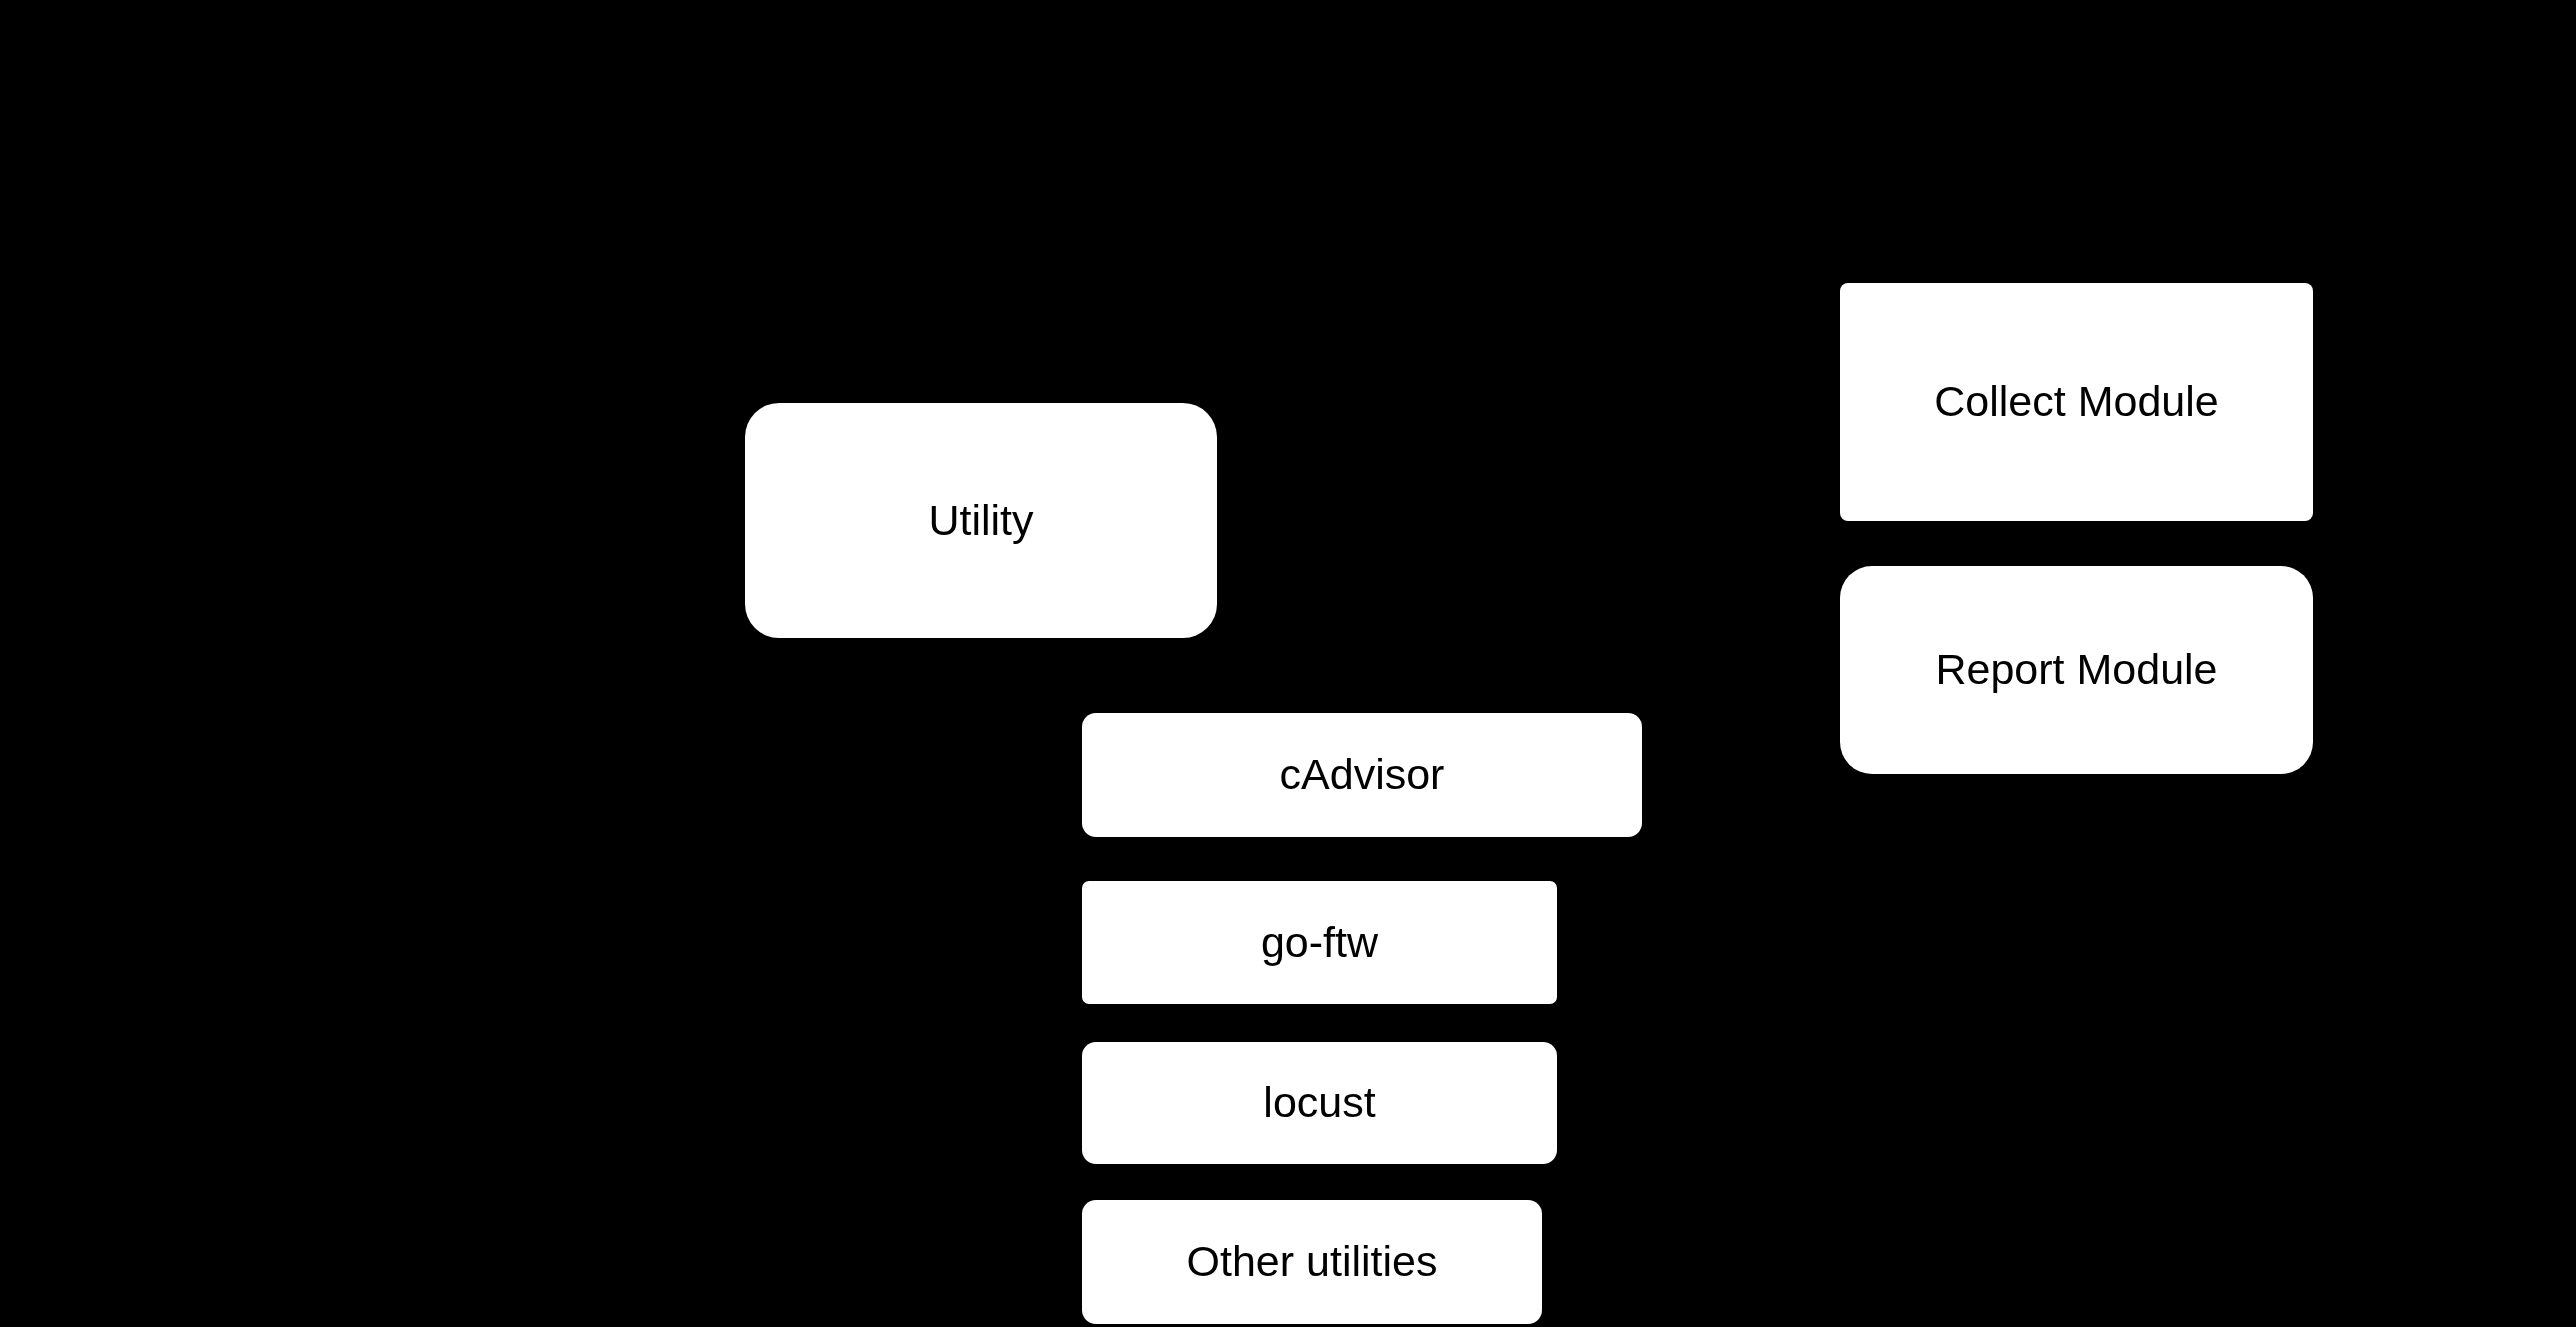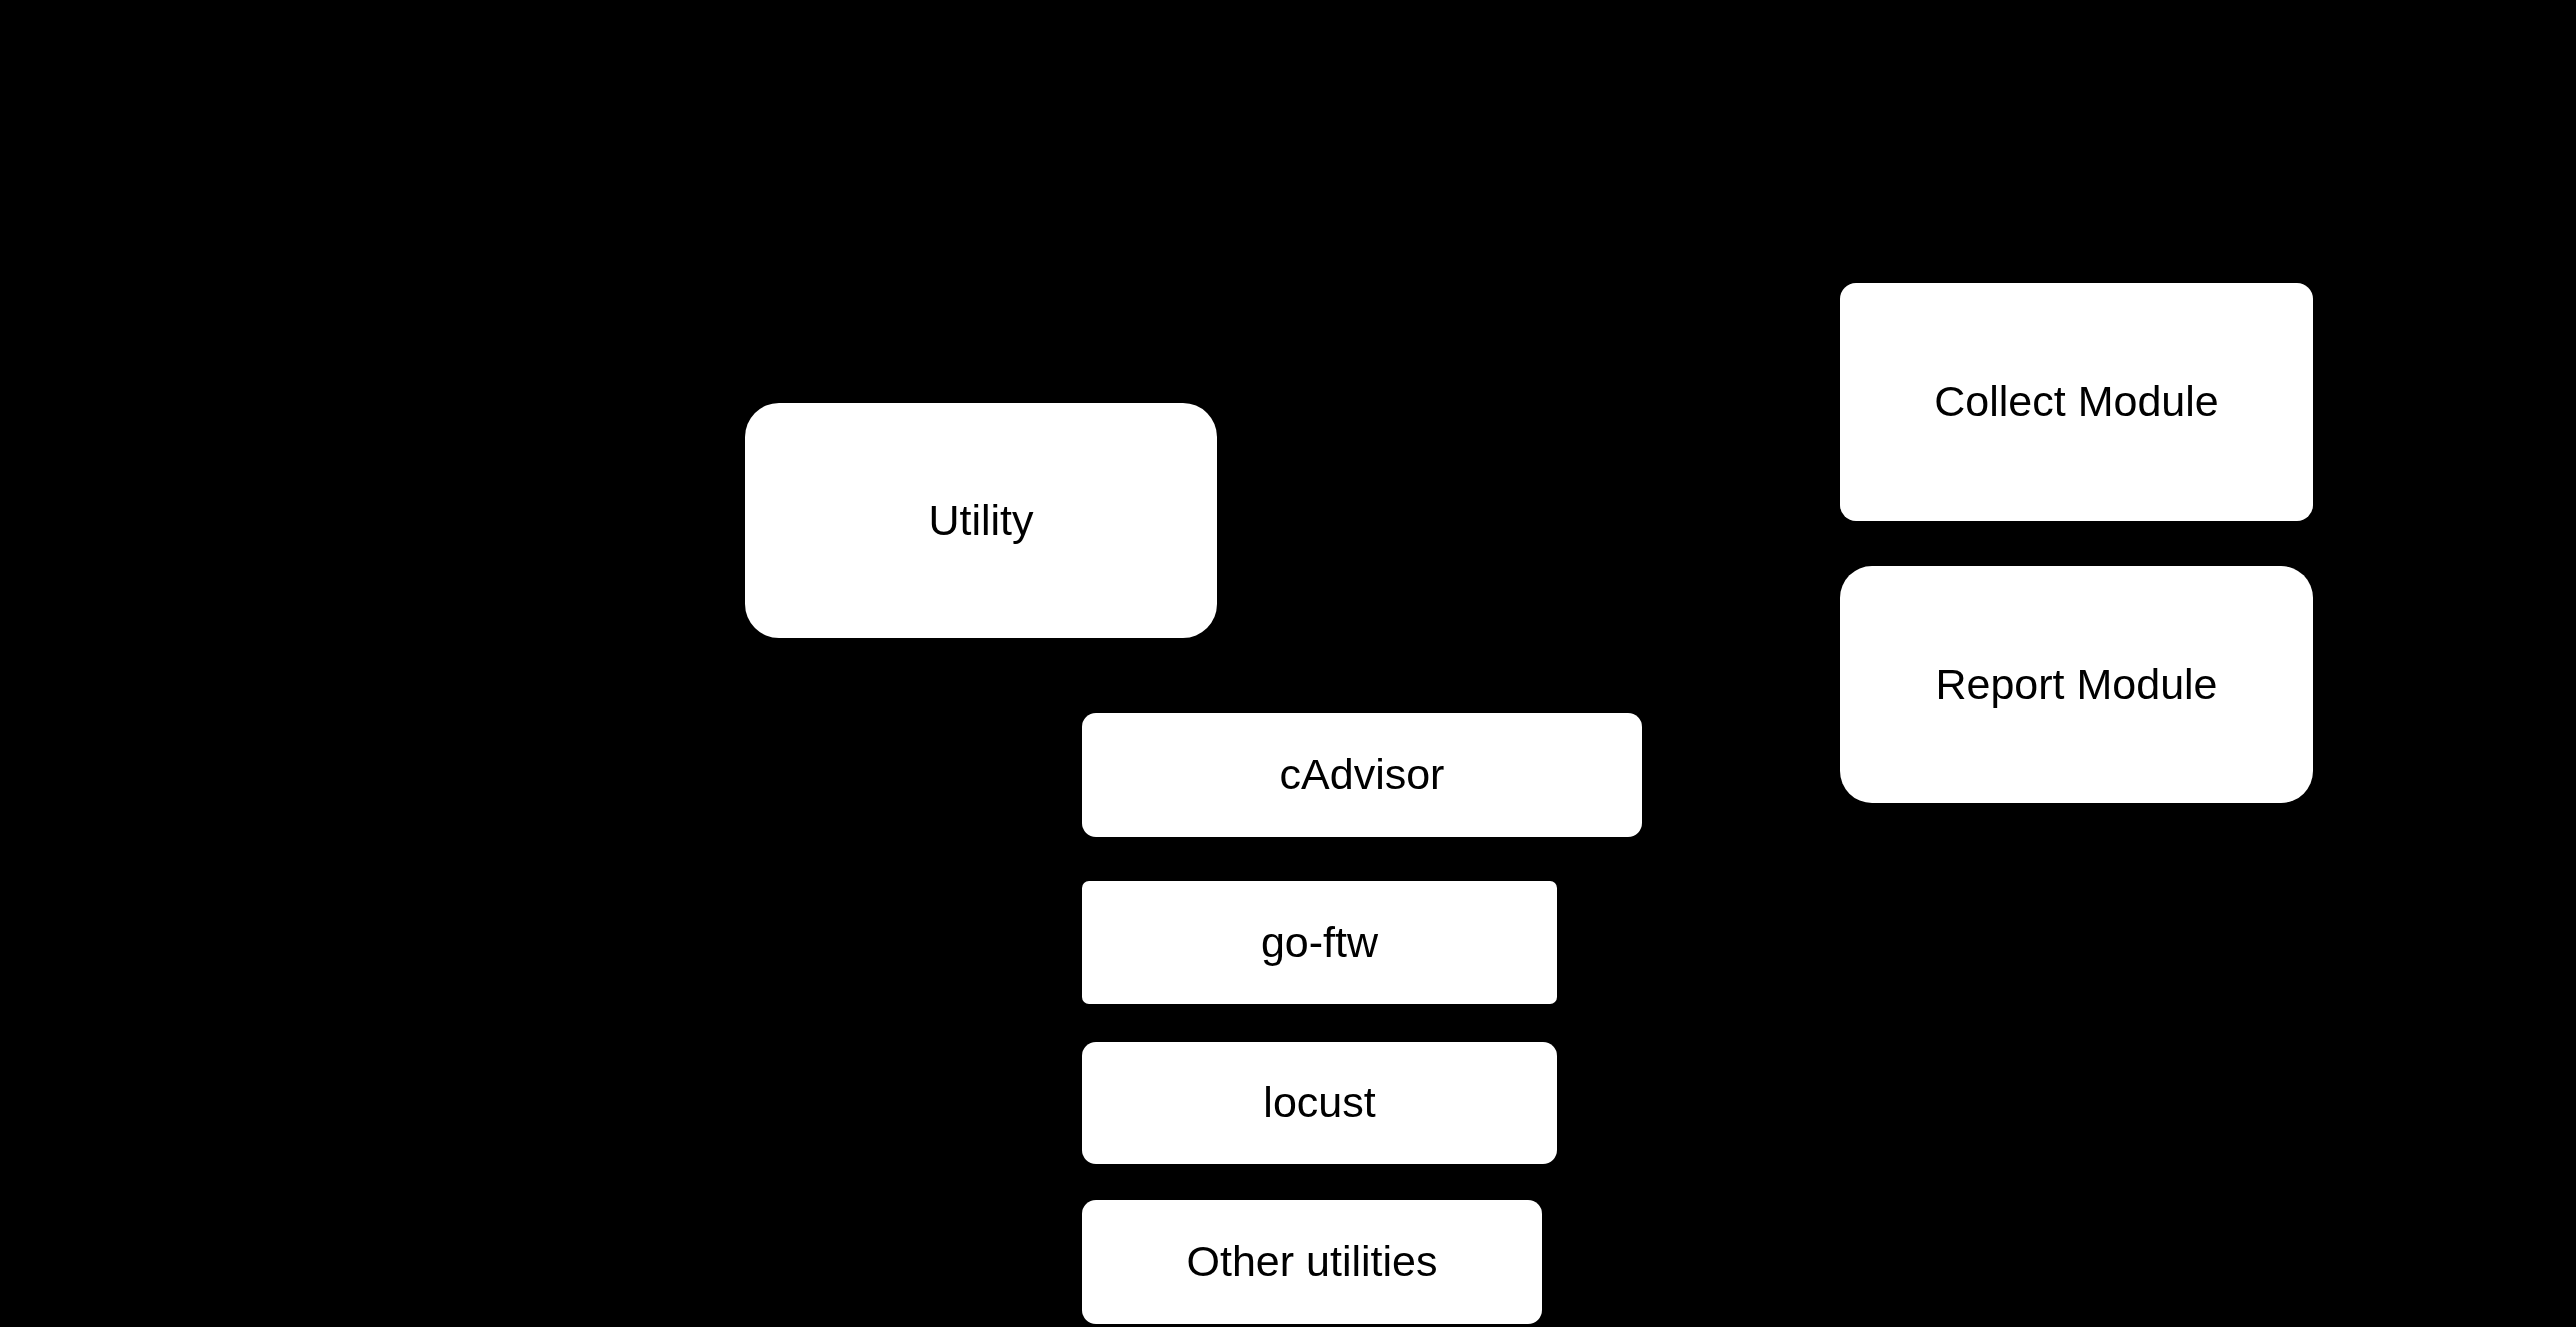--- a/index.html
+++ b/index.html
@@ -35,22 +35,22 @@
   }
   
   .node-user-inputs  { left: 2px;    top: 403px;  width: 477px; height: 235px; border-radius: 34px; }
   .node-utility      { left: 745px;  top: 403px;  width: 472px; height: 235px; border-radius: 34px; }
   
   .node-cadvisor        { left: 1082px; top: 713px;  width: 560px; height: 124px; border-radius: 14px; }
   .node-go-ftw          { left: 1082px; top: 881px;  width: 475px; height: 123px; border-radius: 7px; }
   .node-locust          { left: 1082px; top: 1042px; width: 475px; height: 122px; border-radius: 14px; }
   .node-other-utilities { left: 1082px; top: 1200px; width: 460px; height: 124px; border-radius: 14px; }
   
-  .node-collect-module { left: 1840px; top: 283px; width: 473px; height: 238px; border-radius: 16px; }
-  .node-report-module  { left: 1840px; top: 566px; width: 473px; height: 237px; border-radius: 32px; }
+  .node-collect-module { left: 1840px; top: 283px; width: 473px; height: 238px; border-radius: 8px; }
+  .node-report-module  { left: 1840px; top: 566px; width: 473px; height: 208px; border-radius: 32px; }
 </style>
 </head>
 <body>
 
 <div class="canvas">
 
 
   <div class="node node-utility">
     <span class="node-label">Utility</span>
   </div>

